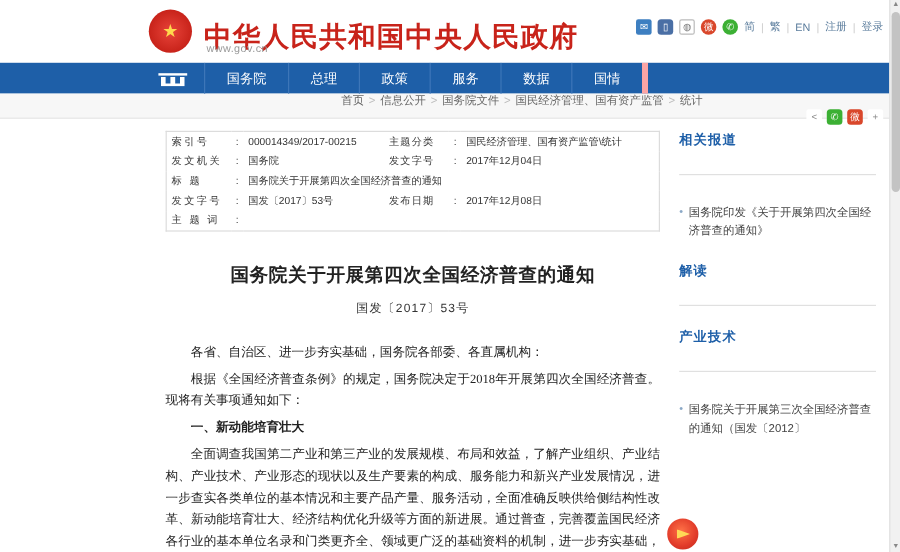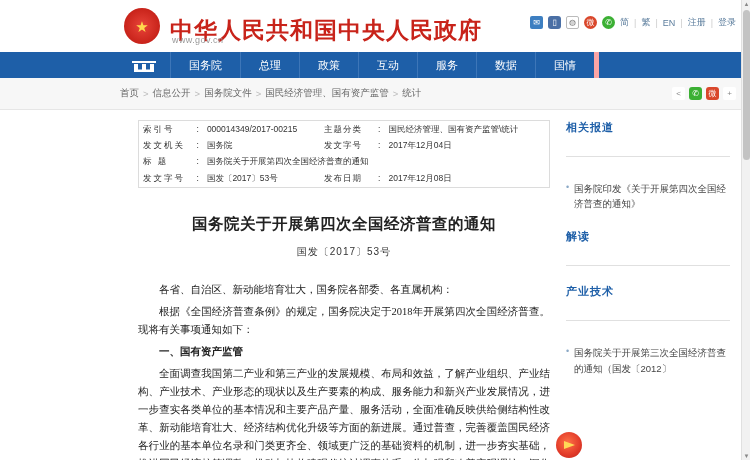--- a/index.html
+++ b/index.html
@@ -85,22 +85,22 @@
   .navbar ul { list-style: none; margin: 0; padding: 0; display: flex; }
   .navbar li {
     padding: 0 18px; display: flex; align-items: center;
     border-left: 1px solid #3d76b8;
     cursor: pointer; white-space: nowrap;
   }
   .navbar li:last-child { border-right: 5px solid #fca5a5; }
 
   
   .crumbbar {
-    height: 32px; background: #f7f7f7; border-bottom: 1px solid #e6e6e6;
-    display: flex; align-items: center;
+    height: 21px; background: #f7f7f7; border-bottom: 1px solid #e6e6e6;
+    display: flex; align-items: center; flex-direction: column;
   }
   .crumbs {
     margin-left: 120px;
     font-size: 9.5px; color: #666;
     display: flex; align-items: center; gap: 4px;
   }
   .crumbs a { color: #666; text-decoration: none; }
   .crumbs .gt { color: #bbb; }
   .share {
     margin-left: auto; margin-right: 14px;
@@ -245,21 +245,20 @@
   </div>
 
   <div class="navbar">
     <div class="home">
       <span class="gate"></span>
     </div>
     <ul>
       <li>国务院</li>
       <li>总理</li>
       <li>政策</li>
-      <li>互动</li>
       <li>服务</li>
       <li>数据</li>
       <li>国情</li>
     </ul>
   </div>
 
   <div class="crumbbar">
     <div class="crumbs">
       <a>首页</a>
       <span class="gt">&gt;</span>
@@ -308,30 +307,35 @@
           <td class="val" colspan="4">国务院关于开展第四次全国经济普查的通知</td>
         </tr>
         <tr>
           <td class="lbl">发文字号</td>
           <td class="colon">:</td>
           <td class="val">国发〔2017〕53号</td>
           <td class="lbl2">发布日期</td>
           <td class="colon">:</td>
           <td class="val">2017年12月08日</td>
         </tr>
+        <tr>
+          <td class="lbl">主 题 词</td>
+          <td class="colon">:</td>
+          <td class="val" colspan="4"></td>
+        </tr>
       </tbody>
         </table>
 
       <div class="doc-title">国务院关于开展第四次全国经济普查的通知</div>
       <div class="doc-num">国发〔2017〕53号</div>
 
       <div class="doc-body">
-        <p>各省、自治区、新动能培育壮大，国务院各部委、各直属机构：</p>
+        <p>各省、自治区、进一步夯实基础，国务院各部委、各直属机构：</p>
         <p>根据《全国经济普查条例》的规定，国务院决定于2018年开展第四次全国经济普查。现将有关事项通知如下：</p>
-        <p class="h">一、国有资产监管</p>
+        <p class="h">一、新动能培育壮大</p>
         <p>全面调查我国第二产业和第三产业的发展规模、布局和效益，了解产业组织、产业结构、产业技术、产业形态的现状以及生产要素的构成、服务能力和新兴产业发展情况，进一步查实各类单位的基本情况和主要产品产量、服务活动，全面准确反映供给侧结构性改革、新动能培育壮大、经济结构优化升级等方面的新进展。通过普查，完善覆盖国民经济各行业的基本单位名录和门类更齐全、领域更广泛的基础资料的机制，进一步夯实基础，推进国民经济核算调整，推动加快构建现代统计调查体系，为加强和改善宏观调控、深化供给侧结构性改革、科学制定中长期发展规划、推进国家治理体系和治理能力</p>
       </div>
     </div>
 
     <div class="rrail">
       <div class="rail-block">
         <div class="rail-head">相关报道</div>
         <ul class="rail-list">
           <li>
             <a>国务院印发《关于开展第四次全国经济普查的通知》</a>

